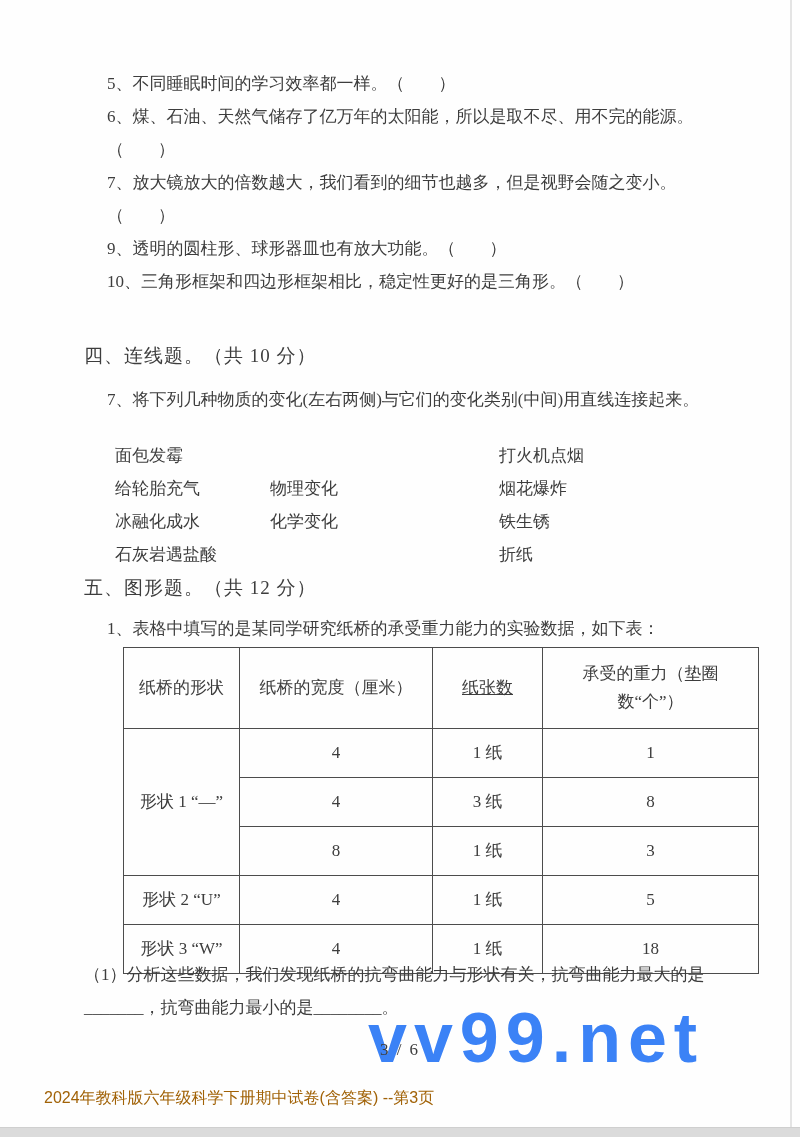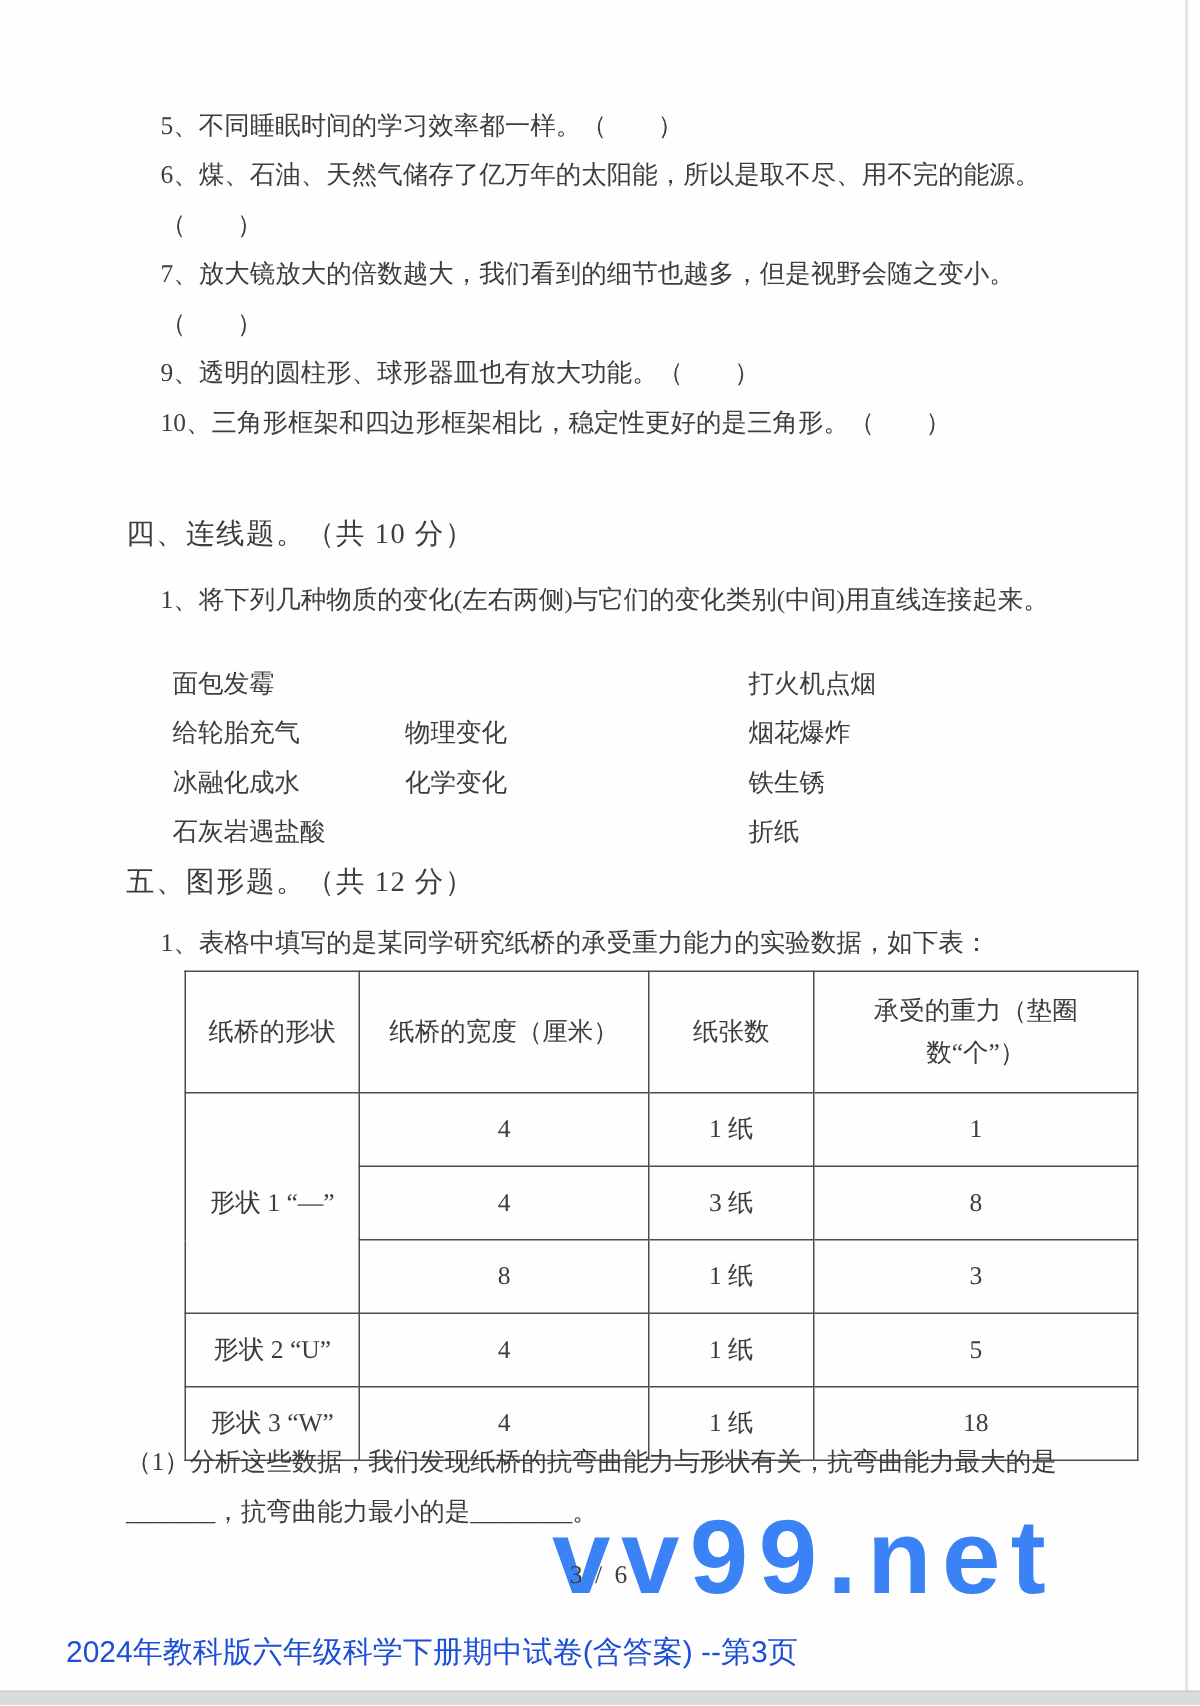--- a/index.html
+++ b/index.html
@@ -28,42 +28,42 @@
   
   .btable-wrap{top:647px;left:103px;margin-left:20px;}
   table.btable{border-collapse:collapse;table-layout:fixed;width:553px;}
   .btable td,.btable th{
     border:1.5px solid #4c4c4c;text-align:center;vertical-align:middle;
     font-weight:normal;font-size:17px;line-height:28px;padding:2px 6px;
     overflow:hidden;
   }
   .col-shape{width:103px;}
   .col-width{width:162px;}
-  .col-sheets{width:97px;}
+  .col-sheets{width:97px;text-decoration:underline;}
   .col-force{width:191px;}
   .btable tr.hdr td{height:76px;}
   .btable tr.r{height:49px;}
   .btable td.hw{padding:2px 15px;}
   .btable td.hf{padding:2px 12px;}
   
   .subq{top:958px;left:84px;width:648px;line-height:33px;white-space:pre-wrap;}
   
   .pagenum{top:1040px;left:340px;width:120px;text-align:center;letter-spacing:2px;}
   
   .watermark{
     top:998px;left:368px;z-index:1;
     font-family:"Liberation Sans","DejaVu Sans",sans-serif;
     font-weight:bold;font-size:70px;letter-spacing:7px;
     color:#3b82f6;white-space:nowrap;
   }
   
   .footer{
     top:1088px;left:44px;
     font-family:"Liberation Sans","DejaVu Sans",sans-serif;
-    font-size:20px;color:#1d4ed8;
+    font-size:16px;color:#a16207;
   }
   
   .right-edge{position:absolute;top:0;bottom:0;left:790px;width:2px;background:#e4e4e4;z-index:3;}
   .bottom-strip{position:absolute;left:0;right:0;bottom:0;height:9px;background:#dbdbdb;border-top:1px solid #cfcfcf;z-index:3;}
 </style>
 </head>
 <body>
 
 <div class="page">
 
@@ -74,21 +74,21 @@
     <p>6、煤、石油、天然气储存了亿万年的太阳能，所以是取不尽、用不完的能源。</p>
     <p>（        ）</p>
     <p>7、放大镜放大的倍数越大，我们看到的细节也越多，但是视野会随之变小。</p>
     <p>（        ）</p>
     <p>9、透明的圆柱形、球形器皿也有放大功能。（        ）</p>
     <p>10、三角形框架和四边形框架相比，稳定性更好的是三角形。（        ）</p>
   </div>
 
   <div class="layer sec-title sec4-title">四、连线题。（共 10 分）</div>
 
-  <div class="layer sec4-q">1、将下列几种物质的变化(左右两侧)与它们的变化类别(中间)用直线连接起来。</div>
+  <div class="layer sec4-q">7、将下列几种物质的变化(左右两侧)与它们的变化类别(中间)用直线连接起来。</div>
 
   <div class="layer matching">
     <div class="match-row">
       <span class="match-left">面包发霉</span>
       <span class="match-mid"></span>
       <span class="match-right">打火机点烟</span>
     </div>
     <div class="match-row">
       <span class="match-left">给轮胎充气</span>
       <span class="match-mid">物理变化</span>

